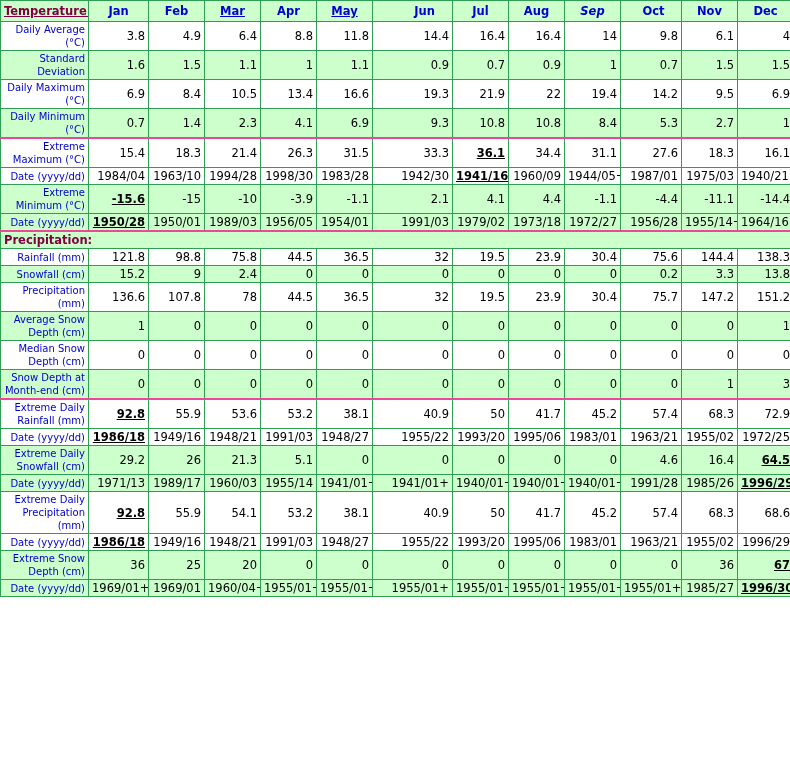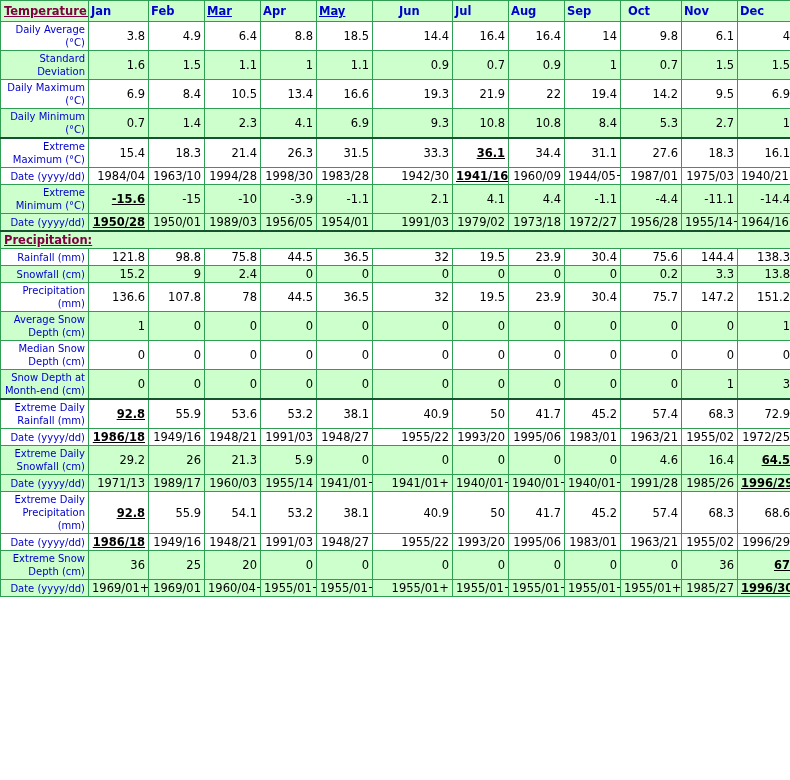--- a/index.html
+++ b/index.html
@@ -27,21 +27,21 @@
     font-weight: normal;
     vertical-align: middle;
     overflow: hidden;
     white-space: normal;
   }
   
   tr.header-row th {
     background: #ccffcc;
     color: #0000cc;
     font-weight: bold;
-    text-align: left;
+    text-align: center;
     font-size: 11.5px;
     height: 18px;
     padding: 1px 2px;
   }
   tr.header-row th.corner {
     text-align: left;
     color: #800040;
     text-decoration: underline;
     padding-left: 3px;
   }
@@ -49,21 +49,20 @@
   tr.section-row td {
     background: #ccffcc;
     color: #800040;
     font-weight: bold;
     text-align: left;
     font-size: 11.5px;
     height: 14px;
     padding-left: 3px;
   }
   tr.section-row td span.sec-label {
-    text-decoration: underline;
   }
   
   td.row-label {
     color: #0000cc;
     font-weight: bold;
     text-align: right;
     font-size: 10px;
     line-height: 13px;
     padding-left: 3px;
     margin-left: 40px;
@@ -73,52 +72,52 @@
     text-align: right;
     color: #000000;
     font-size: 11.5px;
     padding-right: 4px;
   }
   td.val.bold { font-weight: bold; text-decoration: underline; }
   
   tr.band-white td { background: #ffffff; }
   tr.band-green td { background: #ccffcc; }
   
-  tr.thick-top td, tr.thick-top th { border-top: 2px solid #14532d; }
+  tr.thick-top td, tr.thick-top th { border-top: 2px solid #ec4899; }
 </style>
 </head>
 <body>
 
 <table class="climate">
   <thead>
     <tr class="header-row">
       <th class="corner" style="width:82px">Temperature:</th>
     <th style="width: 55px;">Jan</th>
         <th style="width: 51px;">Feb</th>
         <th style="width: 51px; text-decoration: underline;">Mar</th>
         <th style="width: 51px;">Apr</th>
         <th style="width: 51px; text-decoration: underline;">May</th>
         <th style="width: 51px; padding-left: 26px;">Jun</th>
         <th style="width: 51px;">Jul</th>
         <th style="width: 51px; margin-top: 20px;">Aug</th>
-        <th style="width: 51px;">Sep</th>
+        <th style="width: 51px; font-style: italic;">Sep</th>
         <th style="width: 51px; padding-left: 7px;">Oct</th>
         <th style="width: 51px;">Nov</th>
         <th style="width: 51px;">Dec</th>
         <th style="width: 55px;">Year</th>
       </tr>
   </thead>
   <tbody id="table-body">
       <tr class="band-white">
         <td class="row-label">Daily Average (°C)</td>
         <td class="val">3.8</td>
         <td class="val">4.9</td>
         <td class="val">6.4</td>
         <td class="val">8.8</td>
-        <td class="val">18.5</td>
+        <td class="val">11.8</td>
         <td class="val">14.4</td>
         <td class="val">16.4</td>
         <td class="val">16.4</td>
         <td class="val">14</td>
         <td class="val">9.8</td>
         <td class="val">6.1</td>
         <td class="val">4</td>
         <td class="val">9.7</td>
       </tr>
       <tr class="band-green">
@@ -362,21 +361,21 @@
         <td class="val">1963/21</td>
         <td class="val">1955/02</td>
         <td class="val">1972/25</td>
         <td class="val"></td>
       </tr>
       <tr class="band-green">
         <td class="row-label">Extreme Daily Snowfall (cm)</td>
         <td class="val">29.2</td>
         <td class="val">26</td>
         <td class="val">21.3</td>
-        <td class="val">5.9</td>
+        <td class="val">5.1</td>
         <td class="val">0</td>
         <td class="val">0</td>
         <td class="val">0</td>
         <td class="val">0</td>
         <td class="val">0</td>
         <td class="val">4.6</td>
         <td class="val">16.4</td>
         <td class="val bold">64.5</td>
         <td class="val"></td>
       </tr>

